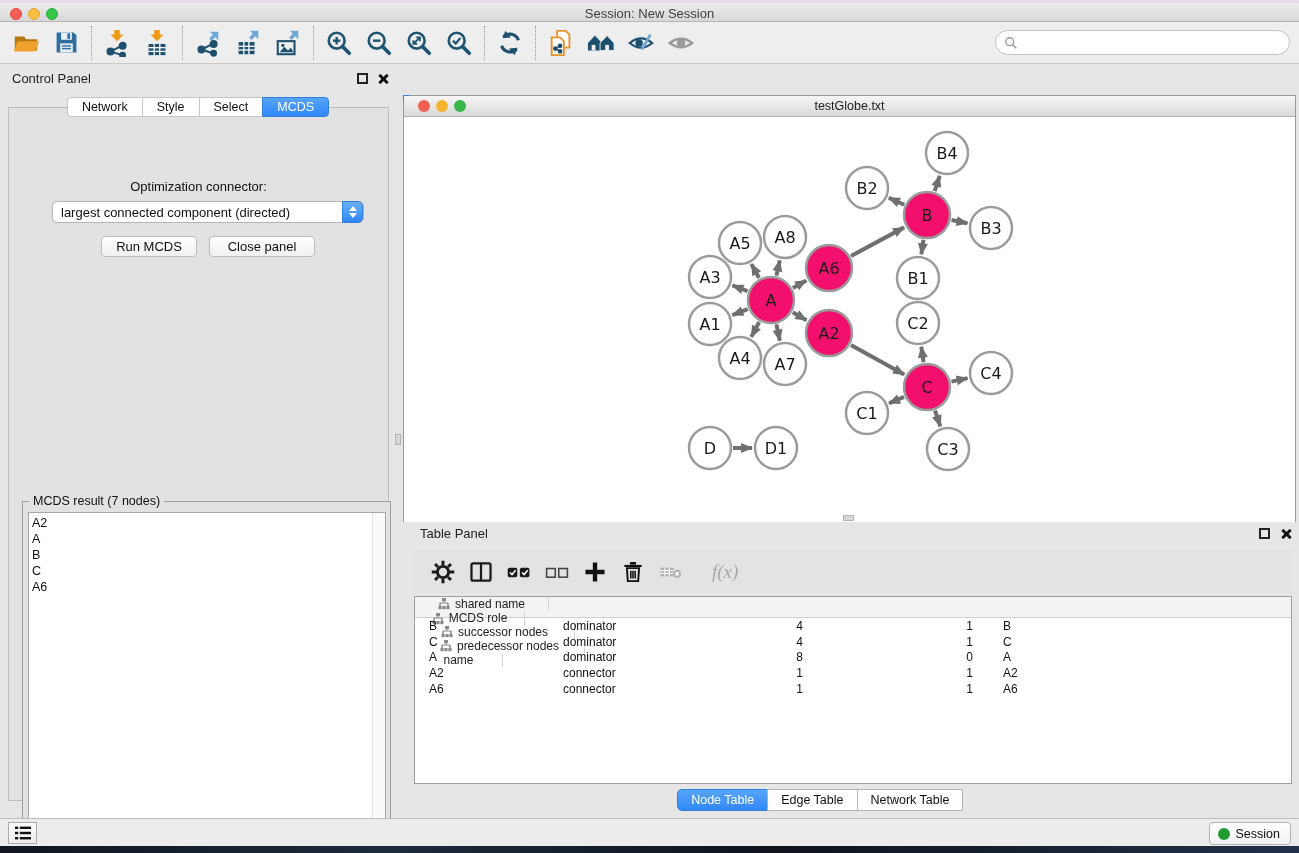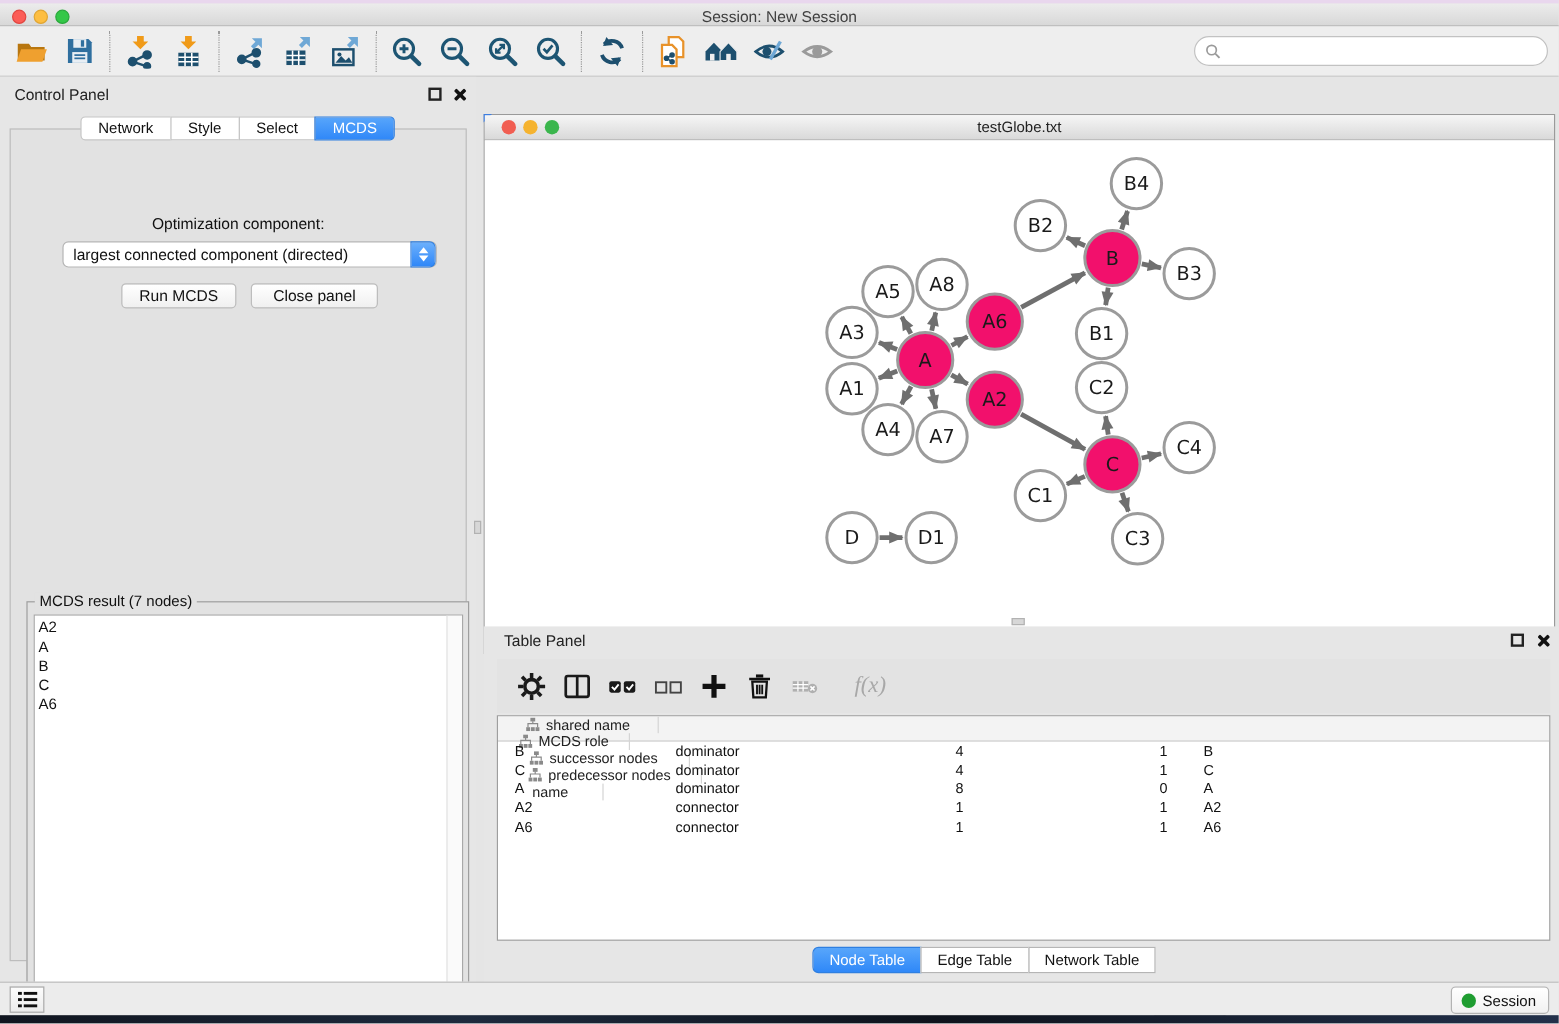--- a/index.html
+++ b/index.html
@@ -292,21 +292,21 @@
       </svg>
       <input type="text" placeholder="" style="">
     </div>
   </div>
 
   <div id="control-panel">
     <div id="cp-title">Control Panel</div>
     <span class="float-icon" id="cp-float"></span>
     <span class="x-icon" id="cp-close"></span>
     <div id="cp-inner">
-      <div id="opt-label">Optimization component:</div>
+      <div id="opt-label">Optimization connector:</div>
       <div id="criterion">
         <span>largest connected component (directed)</span>
         <span class="stepper">
             <i class="up"></i>
             <i class="dn"></i>
           </span>
       </div>
       <div class="aqua-btn" id="run-btn">Run MCDS</div>
       <div class="aqua-btn" id="closep-btn">Close panel</div>
       <div id="mcds-fieldset">
@@ -537,21 +537,21 @@
           <div class="th" style="width: 134px;">
             <svg width="12" height="12" viewBox="0 0 12 12">
               <rect x="4" y="0" width="4" height="3.2" fill="#8a8a8a"></rect>
               <path d="M6 3v2M2 8V5h8v3M2 5v3M10 5v3" stroke="#8a8a8a" fill="none" stroke-width="1"></path>
               <rect x="0.5" y="8" width="3.2" height="3.2" fill="#8a8a8a"></rect>
               <rect x="4.4" y="8" width="3.2" height="3.2" fill="#8a8a8a"></rect>
               <rect x="8.3" y="8" width="3.2" height="3.2" fill="#8a8a8a"></rect>
             </svg>
             <span>shared name</span>
           </div>
-          <div class="th" style="width: 110px;">
+          <div class="th" style="width: 110px; align-items: flex-end;">
             <svg width="12" height="12" viewBox="0 0 12 12">
               <rect x="4" y="0" width="4" height="3.2" fill="#8a8a8a"></rect>
               <path d="M6 3v2M2 8V5h8v3M2 5v3M10 5v3" stroke="#8a8a8a" fill="none" stroke-width="1"></path>
               <rect x="0.5" y="8" width="3.2" height="3.2" fill="#8a8a8a"></rect>
               <rect x="4.4" y="8" width="3.2" height="3.2" fill="#8a8a8a"></rect>
               <rect x="8.3" y="8" width="3.2" height="3.2" fill="#8a8a8a"></rect>
             </svg>
             <span>MCDS role</span>
           </div>
           <div class="th" style="width: 160px;">

